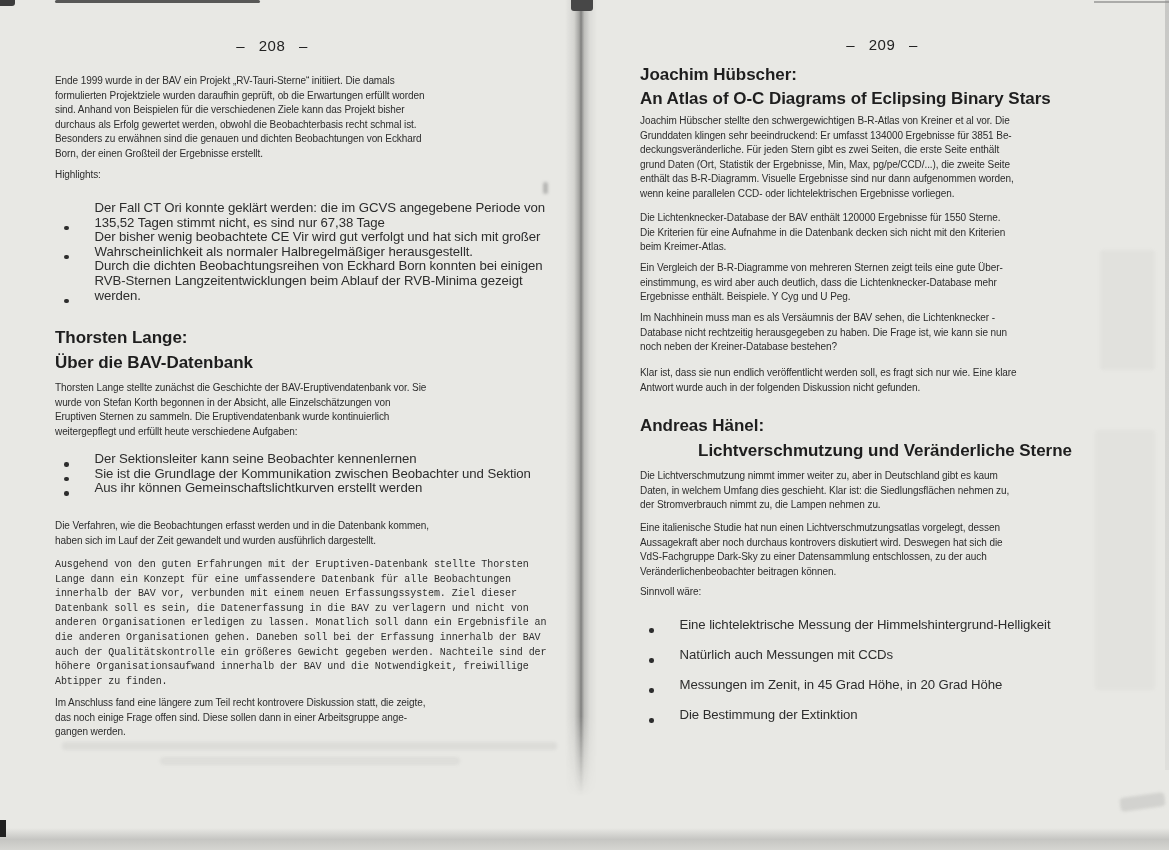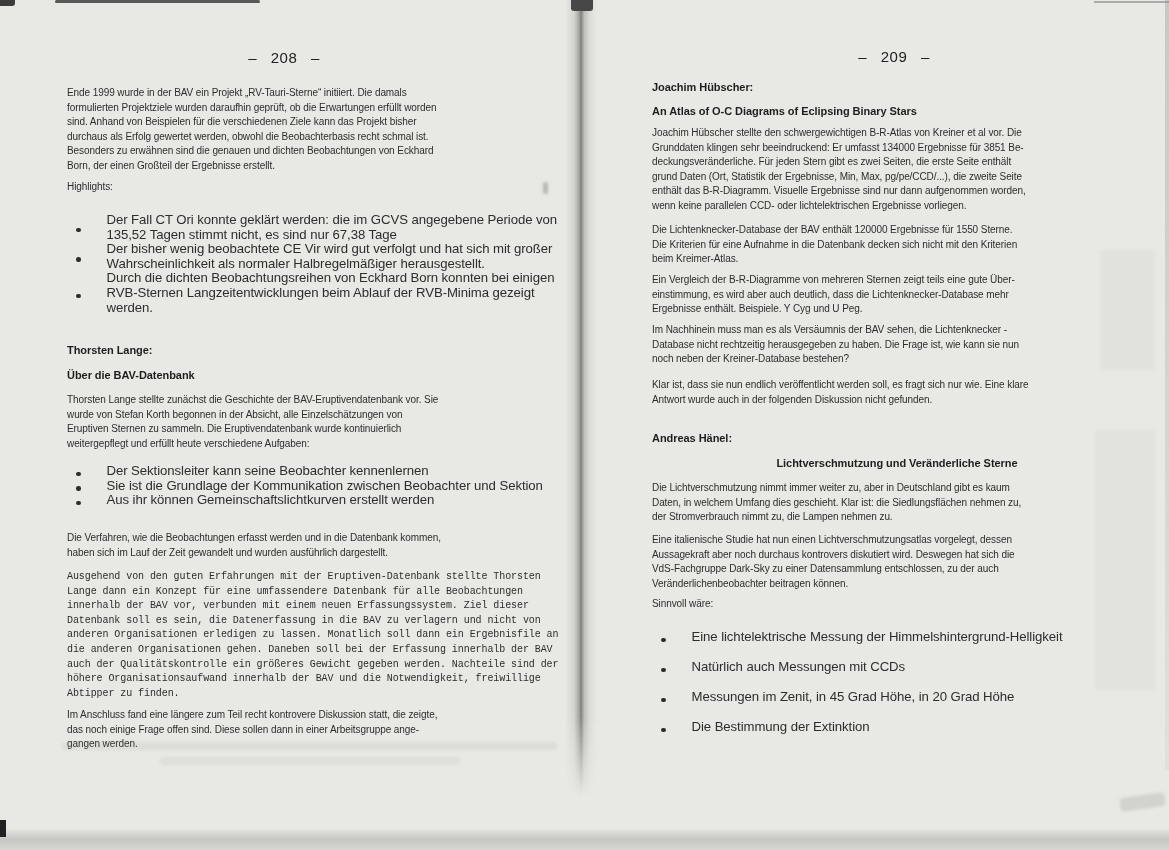--- a/index.html
+++ b/index.html
@@ -5,36 +5,36 @@
   html,body{margin:0;padding:0;}
   body{width:1169px;height:850px;overflow:hidden;background:#e8e8e4;}
   .scan{
     position:relative;width:1169px;height:850px;overflow:hidden;
     font-family:"Liberation Sans","DejaVu Sans",sans-serif;
     color:#2d2d2d;
     background:linear-gradient(90deg,
       #f2f2ef 0%, #f9f9f6 5%, #fcfcfa 40%, #f4f4f0 48.6%,
       #ececе8 49.4%, #f8f8f5 51.5%, #fdfdfc 56%, #fbfbf9 88%, #f3f3f0 100%);
   }
-  .block{position:absolute;margin:12px;}
+  .block{position:absolute;margin:0;}
   .para{
     font-size:10px;line-height:14.6px;letter-spacing:-0.08px;
     white-space:pre;color:#2d2d2d;
   }
   .heading{
-    font-size:11px;line-height:14.6px;font-weight:bold;color:#1e1e1e;
+    font-size:17px;line-height:14.6px;font-weight:bold;color:#1e1e1e;
     white-space:pre;letter-spacing:-0.05px;
   }
   .pagenum{
     font-size:15px;color:#222;text-align:center;word-spacing:9px;
     letter-spacing:0.5px;white-space:pre;
   }
   .leftcol{left:55px;width:500px;}
   .rightcol{left:640px;width:490px;}
-  .bullet-row{display:flex;align-items:center;}
+  .bullet-row{display:flex;align-items:flex-end;}
   .bullet-dot{
     flex:0 0 auto;width:4.5px;height:4.5px;border-radius:50%;
     background:#2d2d2d;margin:5px 0 0 9px;
   }
   .bullet-text{
     font-size:13.2px;line-height:14.6px;letter-spacing:-0.08px;
     white-space:pre;padding-left:26px;
   }
   .hl .bullet-text{padding-left:26px;}
   .spaced .bullet-row{margin-bottom:15.4px;}

